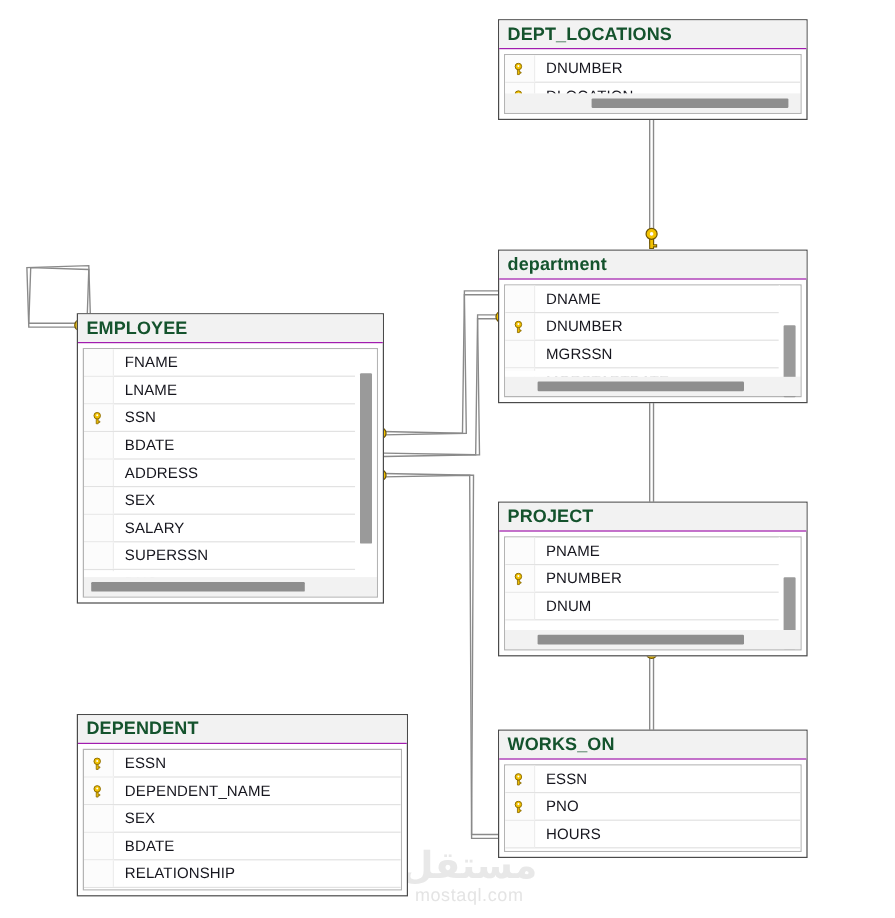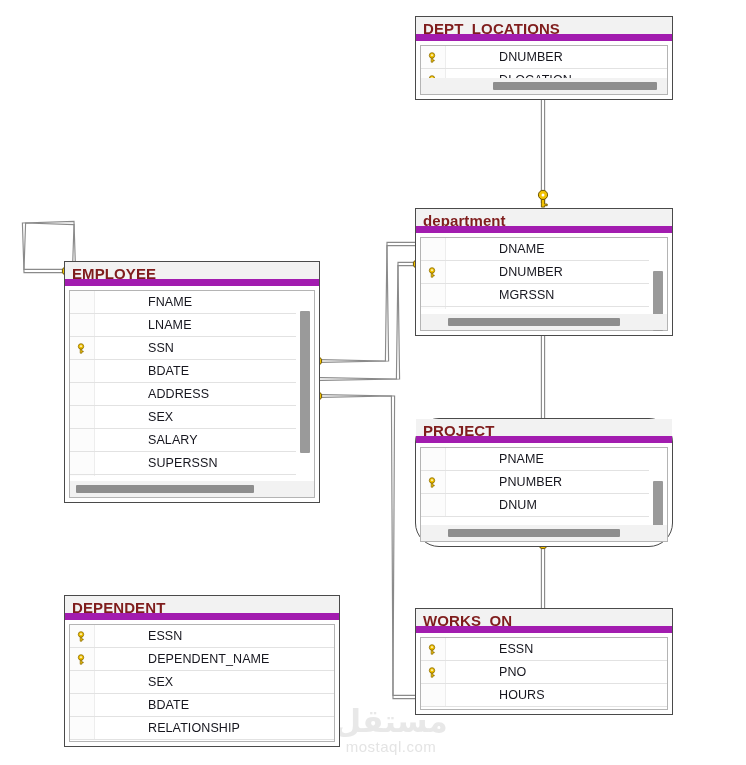--- a/index.html
+++ b/index.html
@@ -16,32 +16,32 @@
   .wm-en{font-size:15px;font-weight:400;color:#e4e4e4;letter-spacing:.5px;}
 
   
   #links{position:absolute;left:0;top:0;width:746px;height:765px;z-index:2;}
 
   
   .entity{position:absolute;z-index:3;background:#ffffff;
           border:1px solid #4a4a4a;box-sizing:border-box;
           box-shadow:0 0 0 1px #ffffff inset;}
   .ent-title{height:24px;line-height:24px;background:#f2f2f2;
-             border-bottom:7px solid #a21caf;
-             font-size:15px;font-weight:700;color:#7f1d1d;
+             border-bottom:1px solid #a21caf;
+             font-size:15px;font-weight:700;color:#14532d;
              padding-left:7px;box-sizing:border-box;letter-spacing:.1px;
              white-space:nowrap;overflow:hidden;}
   .ent-body{position:absolute;left:4px;right:4px;top:28px;bottom:4px;
             border:1px solid #b4b4b4;background:#f4f4f4;box-sizing:border-box;}
   .grid{position:absolute;left:0;top:0;right:0;bottom:0;
         background:#ffffff;overflow:hidden;box-sizing:border-box;}
   .grid.has-hbar{bottom:16px;}
   .grid.has-vbar{right:17px;}
   .row{height:23px;display:flex;align-items:center;
-       border-bottom:1px solid #e2e2e2;box-sizing:border-box;gap:44px;}
+       border-bottom:1px solid #e2e2e2;box-sizing:border-box;}
   .gutter{width:24px;min-width:24px;height:100%;
           border-right:1px solid #ededed;background:#fcfcfc;
           display:flex;align-items:center;justify-content:center;}
   .fname{font-size:12.5px;color:#16161e;padding-left:9px;white-space:nowrap;
          letter-spacing:.1px;}
 
   
   .keyicon{width:11px;height:11px;display:block;}
 
   
@@ -273,21 +273,21 @@
           </div>
           <div class="clip" style="bottom: 16px; right: 17px;"></div>
           <div class="vbar" style="bottom: 16px;">
             <div class="vthumb" style="top: 20px; height: 142px;"></div>
           </div>
           <div class="hbar">
             <div class="hthumb" style="left: 6px; width: 178px;"></div>
           </div>
         </div>
       </div>
-      <div class="entity" style="left: 415px; top: 418px; width: 258px; height: 129px; border-radius: 24px;">
+      <div class="entity" style="left: 415px; top: 418px; width: 258px; height: 129px;">
         <div class="ent-title">PROJECT</div>
         <div class="ent-body">
           <div class="grid has-hbar has-vbar">
             <div class="row">
               <div class="gutter"></div>
               <span class="fname">PNAME</span>
             </div>
             <div class="row">
               <div class="gutter">
                 <svg viewBox="0 0 11 11" class="keyicon">

